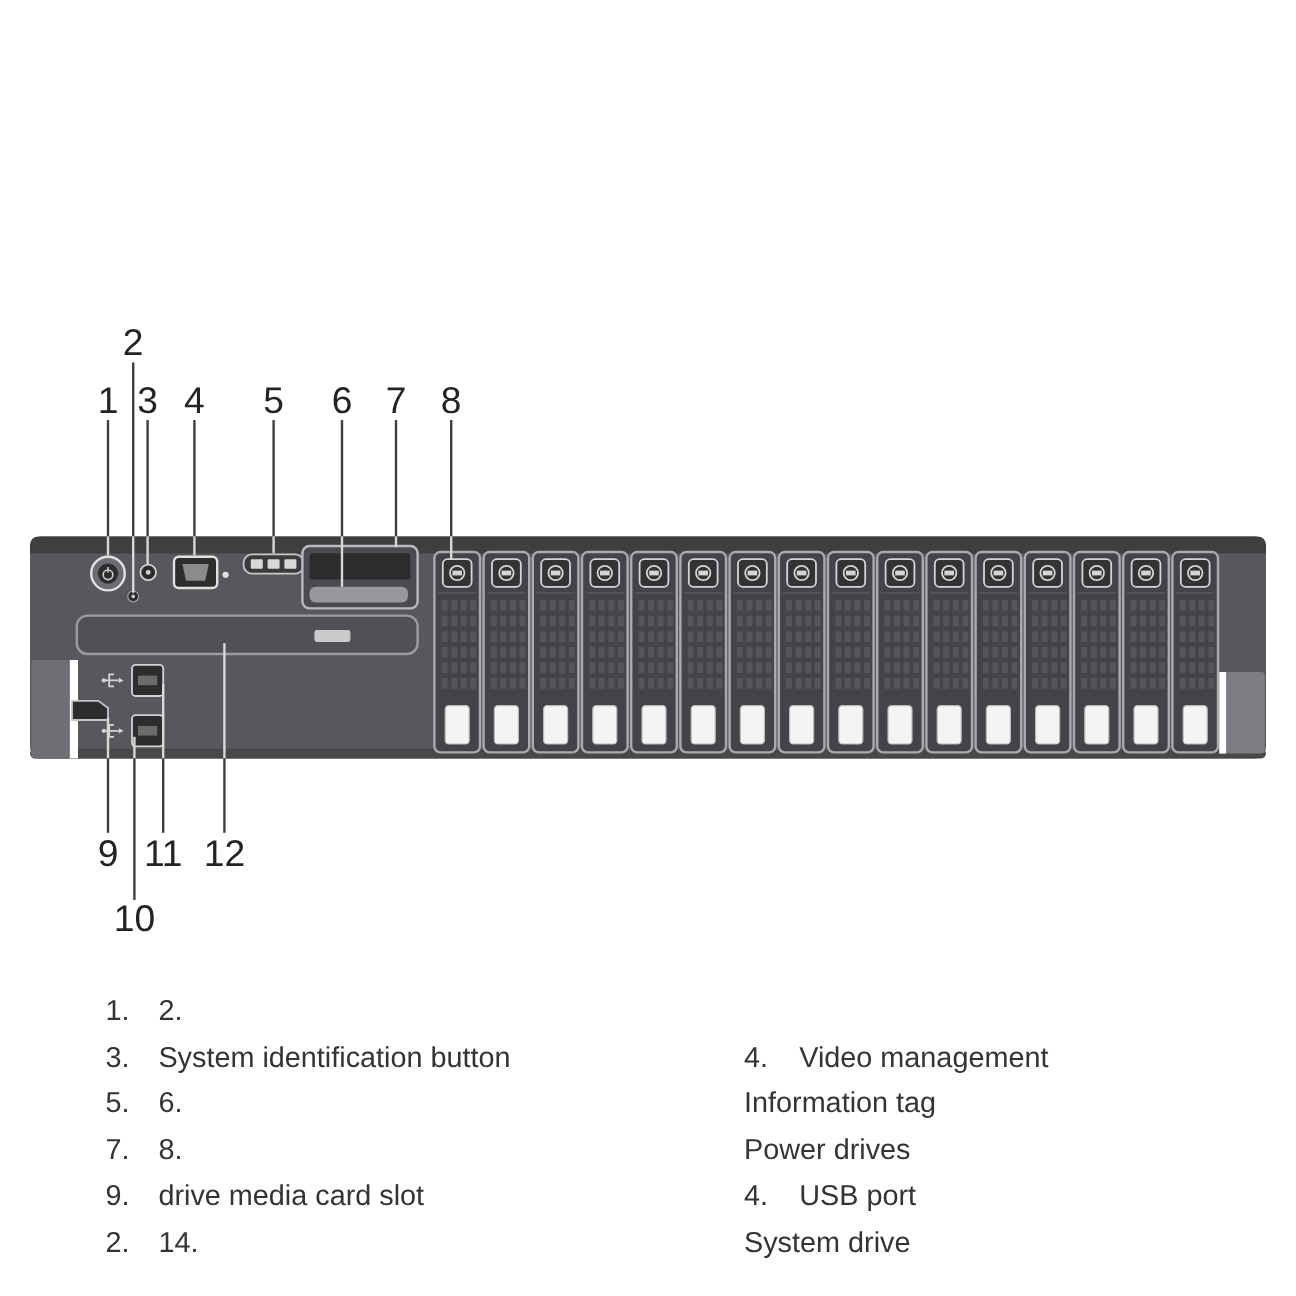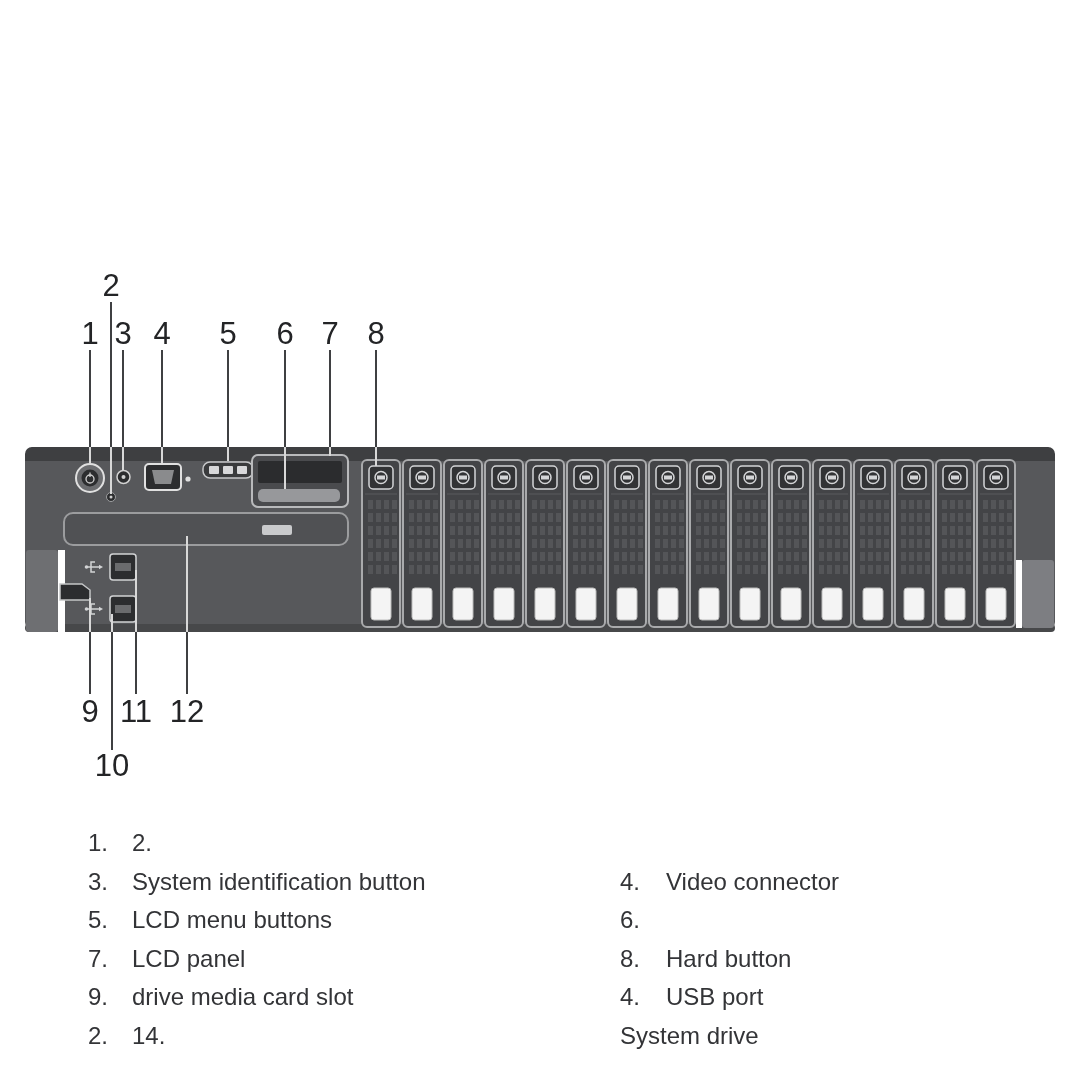--- a/index.html
+++ b/index.html
@@ -196,32 +196,31 @@
 
 <div class="legend">
   <div class="legend-row">
     <span class="lnum">1.</span>
     <span class="lnum">2.</span>
   </div>
   <div class="legend-row">
     <span class="lnum">3.</span>
     <span class="ltext">System identification button</span>
     <span class="lnum">4.</span>
-    <span class="ltext">Video connector</span>
+    <span class="ltext">Video management</span>
   </div>
   <div class="legend-row">
     <span class="lnum">5.</span>
-    <span class="ltext">LCD menu buttons</span>
     <span class="lnum">6.</span>
+    <span class="ltext">Information tag</span>
   </div>
   <div class="legend-row">
     <span class="lnum">7.</span>
-    <span class="ltext">LCD panel</span>
     <span class="lnum">8.</span>
-    <span class="ltext">Hard button</span>
+    <span class="ltext">Power drives</span>
   </div>
   <div class="legend-row">
     <span class="lnum">9.</span>
     <span class="ltext">drive media card slot</span>
     <span class="lnum">4.</span>
     <span class="ltext">USB port</span>
   </div>
   <div class="legend-row">
     <span class="lnum">2.</span>
     <span class="lnum">14.</span>

